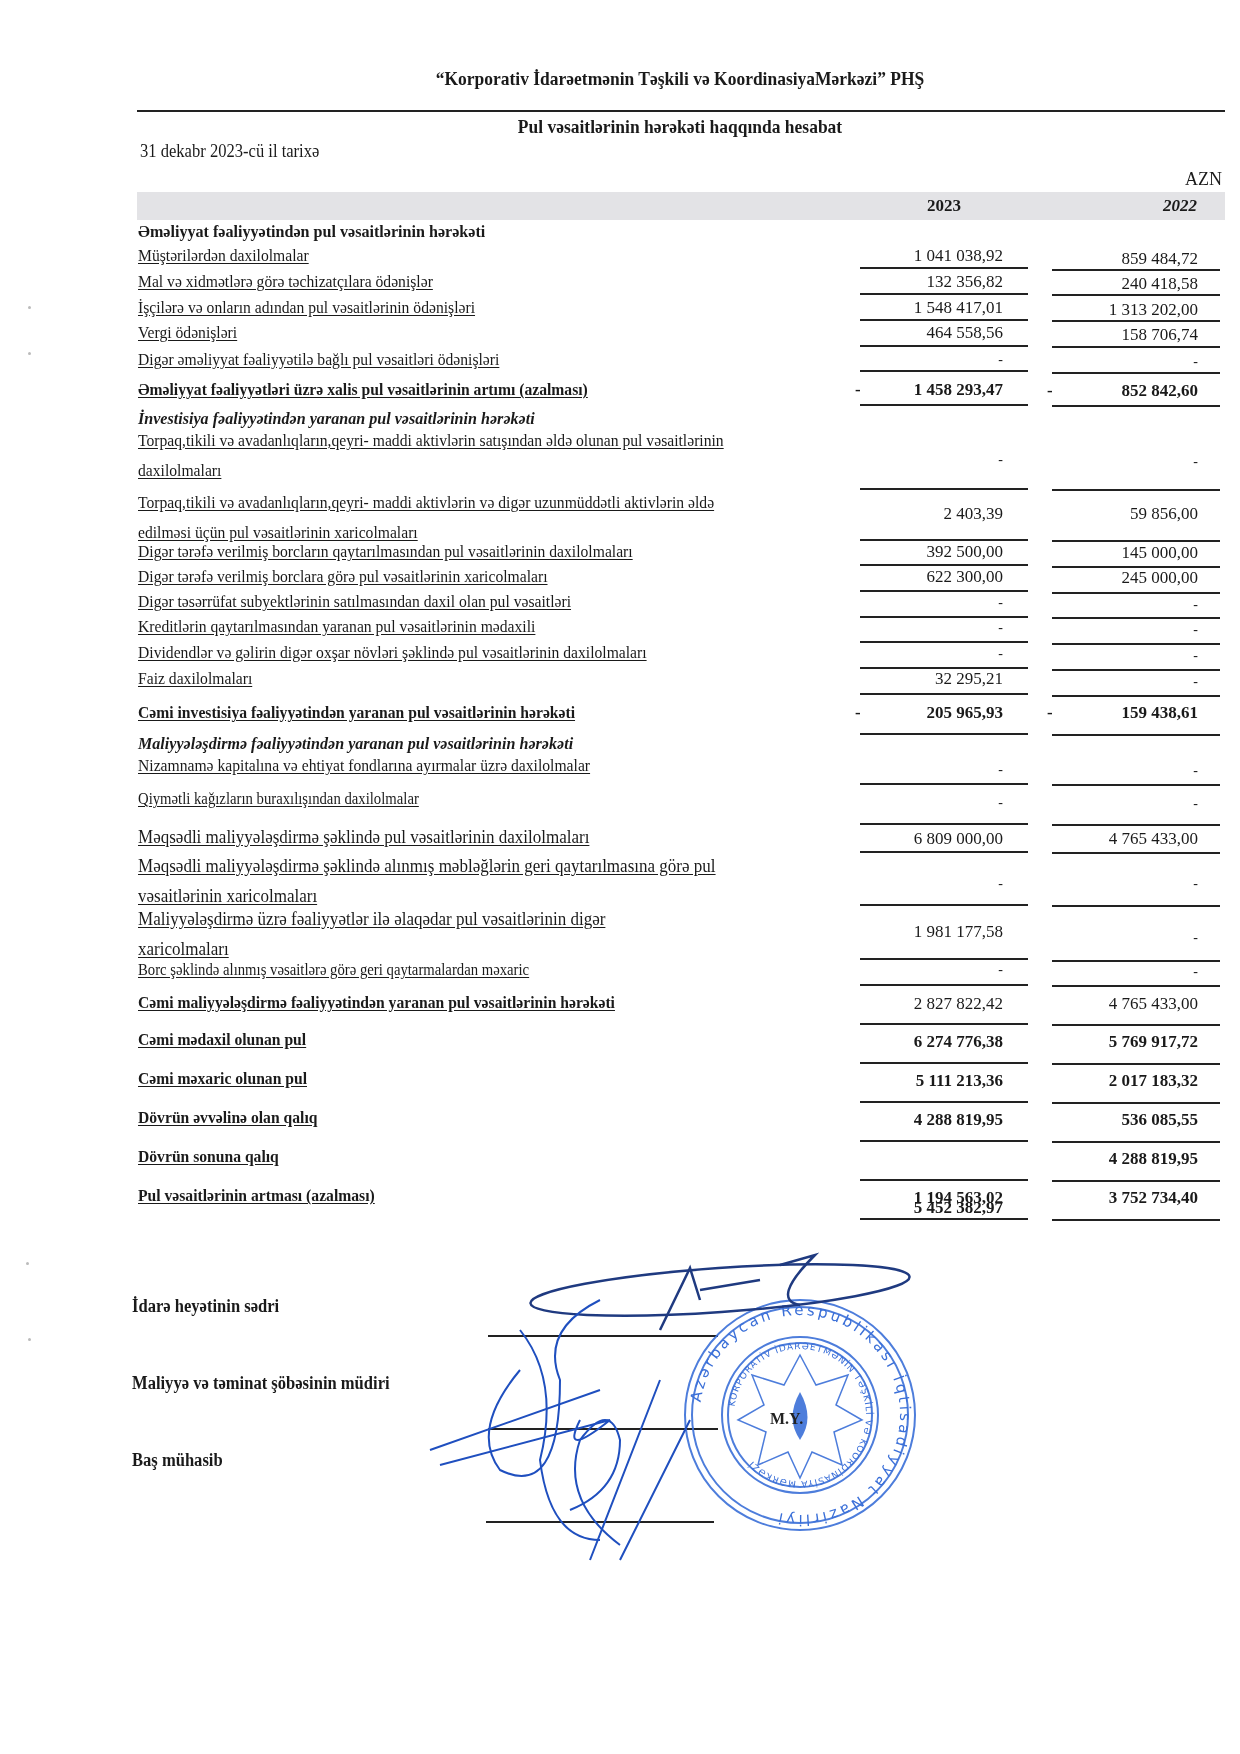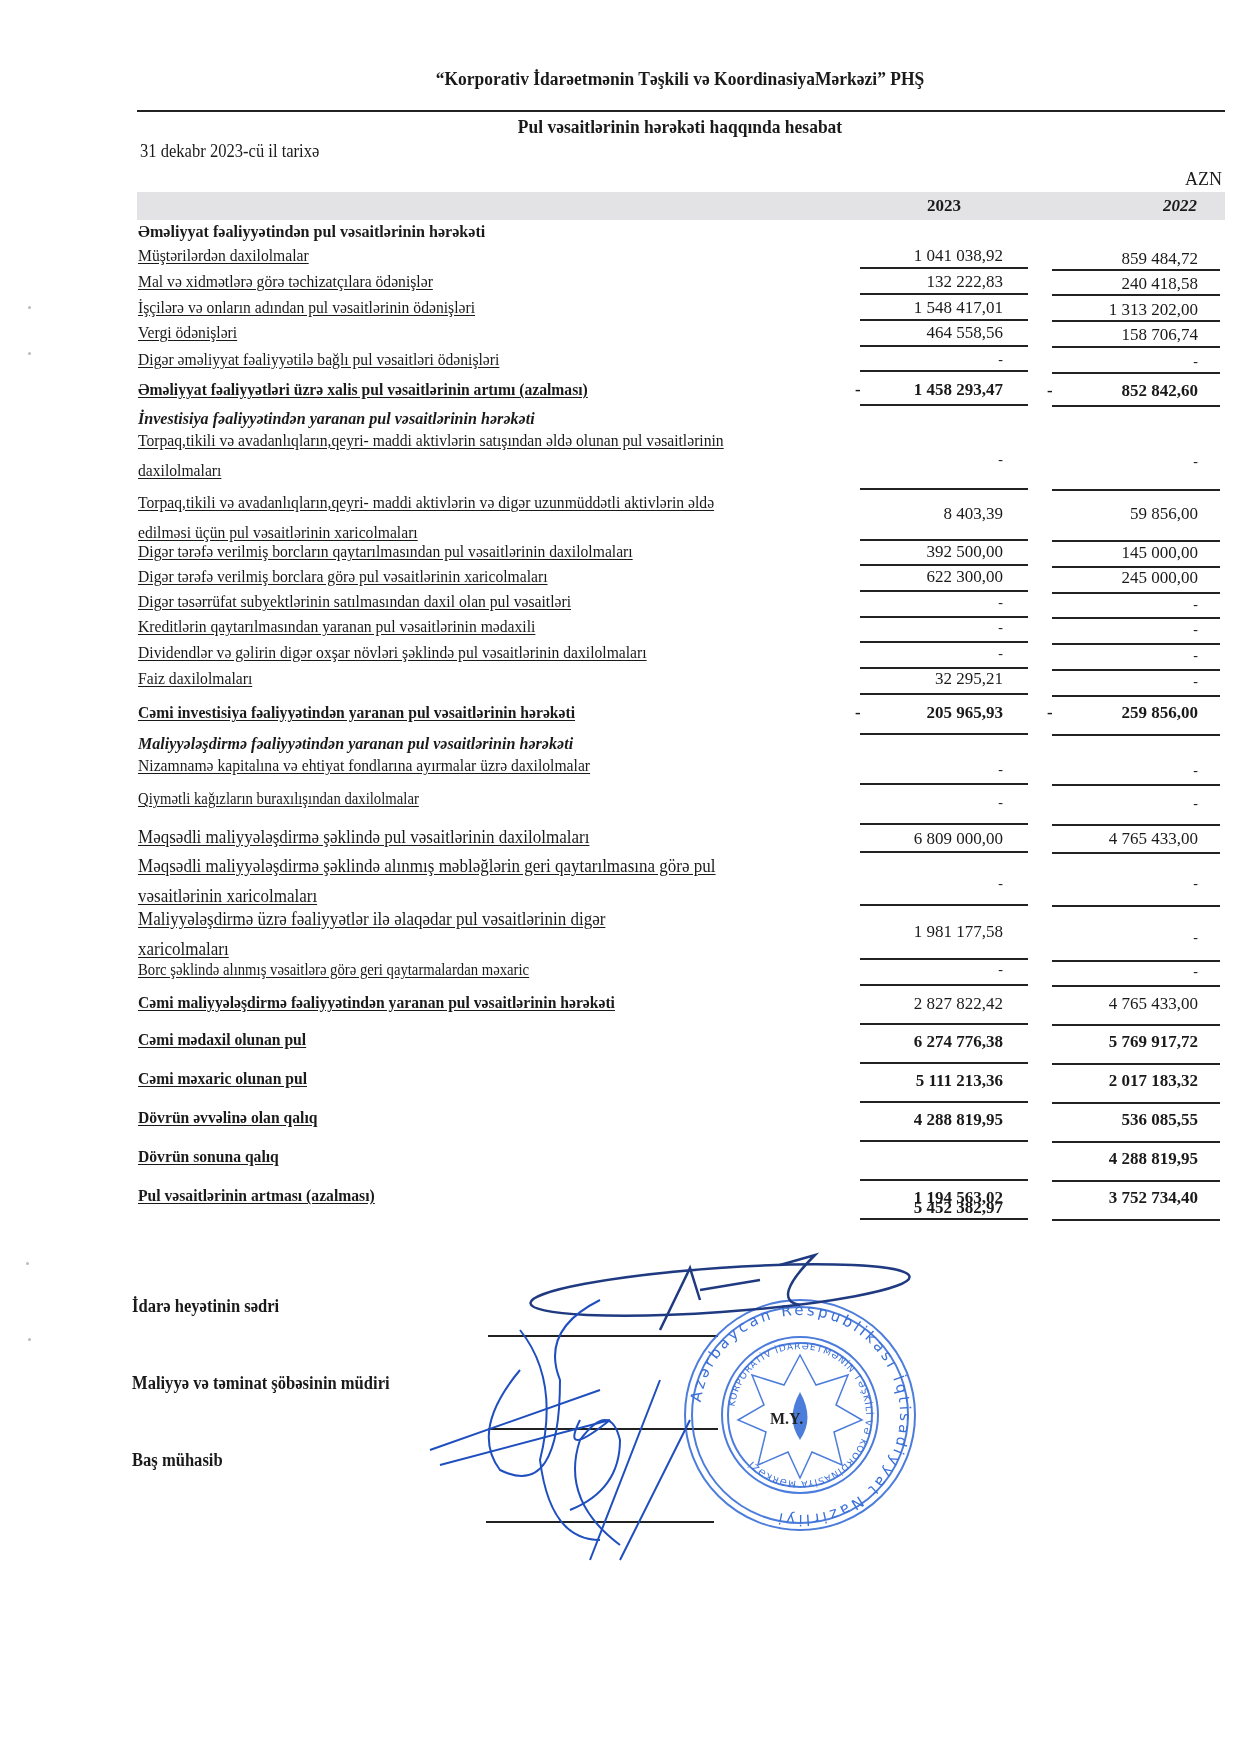--- a/index.html
+++ b/index.html
@@ -56,21 +56,21 @@
 
 <div class="abs lbl sec-bold" style="top:221px">Əməliyyat fəaliyyətindən pul vəsaitlərinin hərəkəti</div>
 
 <div class="abs lbl ul" style="top:246px">Müştərilərdən daxilolmalar</div>
 <div class="abs val v23" style="top:246px">1 041 038,92</div>
 <div class="abs val v22" style="top:249px">859 484,72</div>
 <div class="abs uline u23" style="top:267px"></div>
 <div class="abs uline u22" style="top:269px"></div>
 
 <div class="abs lbl ul" style="top:272px">Mal və xidmətlərə görə təchizatçılara ödənişlər</div>
-<div class="abs val v23" style="top:272px">132 222,83</div>
+<div class="abs val v23" style="top:272px">132 356,82</div>
 <div class="abs val v22" style="top:274px">240 418,58</div>
 <div class="abs uline u23" style="top:293px"></div>
 <div class="abs uline u22" style="top:294px"></div>
 
 <div class="abs lbl ul" style="top:298px">İşçilərə və onların adından pul vəsaitlərinin ödənişləri</div>
 <div class="abs val v23" style="top:298px">1 548 417,01</div>
 <div class="abs val v22" style="top:300px">1 313 202,00</div>
 <div class="abs uline u23" style="top:319px"></div>
 <div class="abs uline u22" style="top:320px"></div>
 
@@ -96,21 +96,21 @@
 
 <div class="abs lbl sec-italic" style="top:408px">İnvestisiya fəaliyyətindən yaranan pul vəsaitlərinin hərəkəti</div>
 
 <div class="abs lbl ul wrap" style="top:426px">Torpaq,tikili və avadanlıqların,qeyri- maddi aktivlərin satışından əldə olunan pul vəsaitlərinin daxilolmaları</div>
 <div class="abs val v23 dash" style="top:452px">-</div>
 <div class="abs val v22 dash" style="top:454px">-</div>
 <div class="abs uline u23" style="top:488px"></div>
 <div class="abs uline u22" style="top:489px"></div>
 
 <div class="abs lbl ul wrap" style="top:488px">Torpaq,tikili və avadanlıqların,qeyri- maddi aktivlərin və digər uzunmüddətli aktivlərin əldə edilməsi üçün pul vəsaitlərinin xaricolmaları</div>
-<div class="abs val v23" style="top:504px">8 403,39</div>
+<div class="abs val v23" style="top:504px">2 403,39</div>
 <div class="abs val v22" style="top:504px">59 856,00</div>
 <div class="abs uline u23" style="top:539px"></div>
 <div class="abs uline u22" style="top:540px"></div>
 
 <div class="abs lbl ul" style="top:542px">Digər tərəfə verilmiş borcların qaytarılmasından pul vəsaitlərinin daxilolmaları</div>
 <div class="abs val v23" style="top:542px">392 500,00</div>
 <div class="abs val v22" style="top:543px">145 000,00</div>
 <div class="abs uline u23" style="top:564px"></div>
 <div class="abs uline u22" style="top:566px"></div>
 
@@ -141,21 +141,21 @@
 <div class="abs lbl ul" style="top:669px">Faiz daxilolmaları </div>
 <div class="abs val v23" style="top:669px">32 295,21</div>
 <div class="abs val v22 dash" style="top:674px">-</div>
 <div class="abs uline u23" style="top:693px"></div>
 <div class="abs uline u22" style="top:695px"></div>
 
 <div class="abs lbl total ul" style="top:703px">Cəmi investisiya fəaliyyətindən yaranan pul vəsaitlərinin hərəkəti</div>
 <div class="abs neg n23" style="top:703px">-</div>
 <div class="abs val v23 bold" style="top:703px">205 965,93</div>
 <div class="abs neg n22" style="top:703px">-</div>
-<div class="abs val v22 bold" style="top:703px">259 856,00</div>
+<div class="abs val v22 bold" style="top:703px">159 438,61</div>
 <div class="abs uline u23" style="top:733px"></div>
 <div class="abs uline u22" style="top:734px"></div>
 
 <div class="abs lbl sec-italic" style="top:733px">Maliyyələşdirmə fəaliyyətindən yaranan pul vəsaitlərinin hərəkəti</div>
 
 <div class="abs lbl ul" style="top:756px">Nizamnamə kapitalına və ehtiyat fondlarına ayırmalar üzrə daxilolmalar</div>
 <div class="abs val v23 dash" style="top:762px">-</div>
 <div class="abs val v22 dash" style="top:763px">-</div>
 <div class="abs uline u23" style="top:783px"></div>
 <div class="abs uline u22" style="top:784px"></div>

